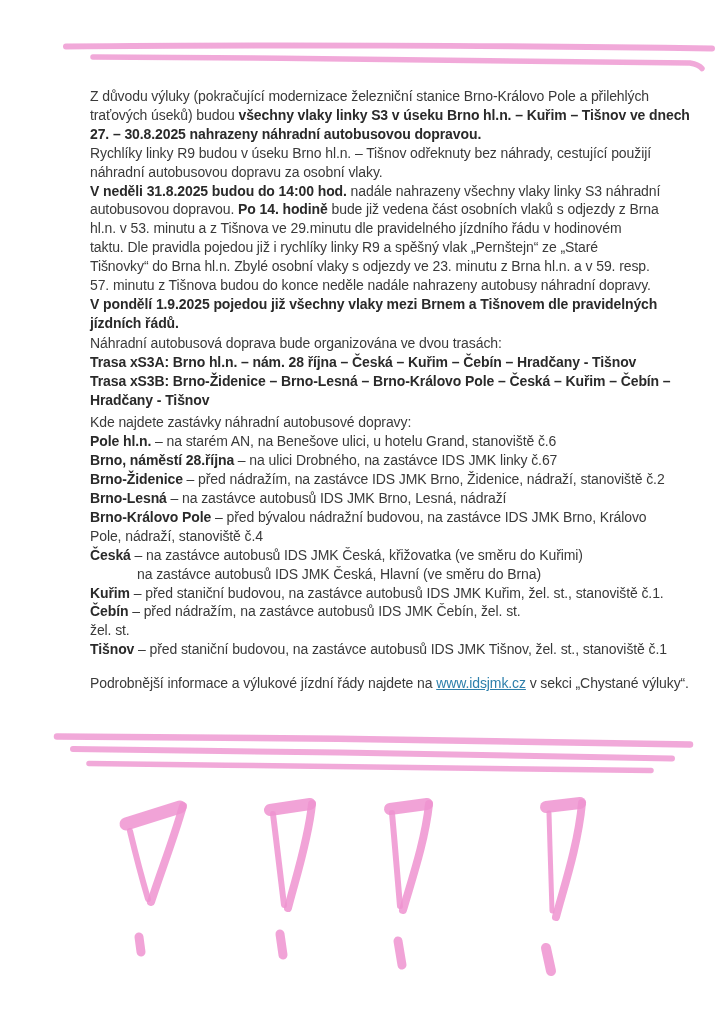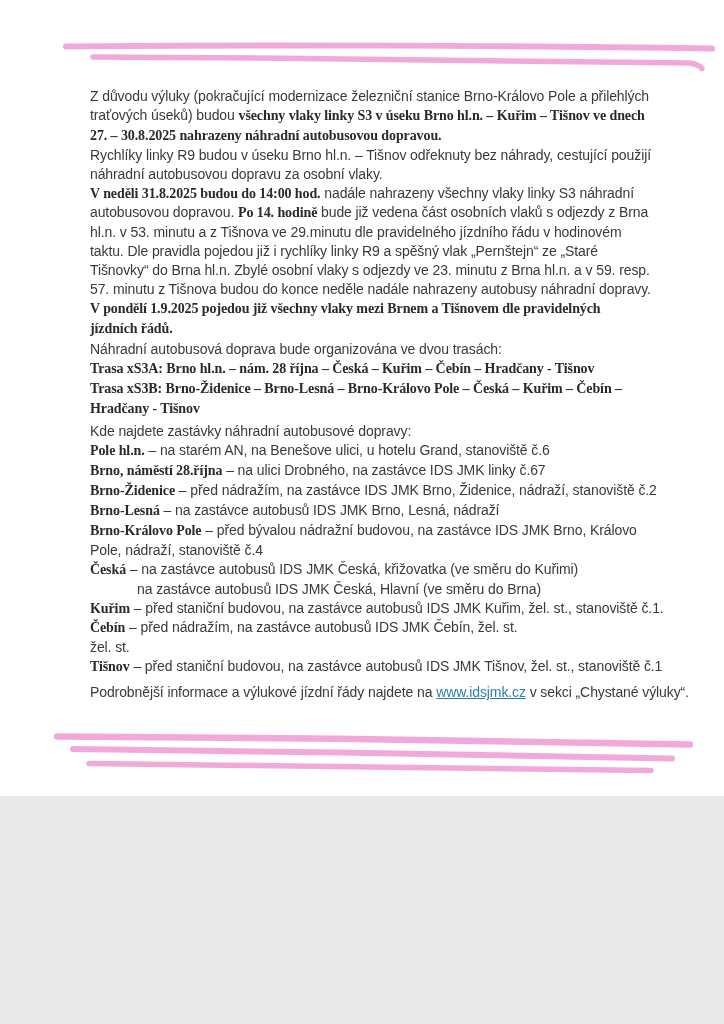--- a/index.html
+++ b/index.html
@@ -11,39 +11,39 @@
   }
   * { box-sizing: border-box; }
   html, body { margin: 0; padding: 0; }
   body {
     width: 724px; height: 1024px;
     background: #e9e9e9;
     font-family: "Liberation Sans", sans-serif;
   }
   .page {
     position: relative;
-    width: 724px; height: 796px;
+    width: 724px; height: 1024px;
     background: var(--page-bg);
     overflow: hidden;
   }
   .doc {
     position: absolute;
     left: 90px; top: 87px;
     color: var(--ink);
     font-size: 14px;
     line-height: 18.9px;
     letter-spacing: -0.1px;
   }
   .par { margin: 0; }
   .par.gap-md { margin-top: 1px; }
   .par.gap-sm { margin-top: 4px; }
-  .par.gap-xs { margin-top: 6px; }
+  .par.gap-xs { margin-top: 15px; }
   .line { white-space: nowrap; }
   .line.indent { padding-left: 47px; }
-  .b { font-weight: bold; color: var(--ink-bold); font-family: Liberation Serif, serif; }
+  .b { font-weight: bold; color: var(--ink-bold); }
   a.link { color: var(--link); text-decoration: underline; cursor: pointer; }
   svg.marks {
     position: absolute; left: 0; top: 0;
     width: 724px; height: 1024px;
     pointer-events: none;
   }
   .pen {
     fill: none;
     stroke: var(--pink);
     stroke-linecap: round;

